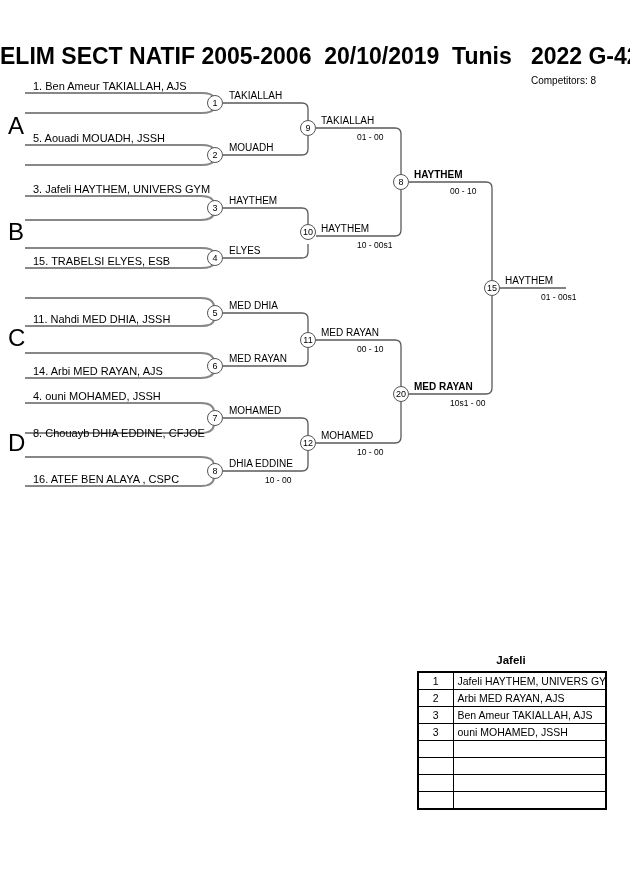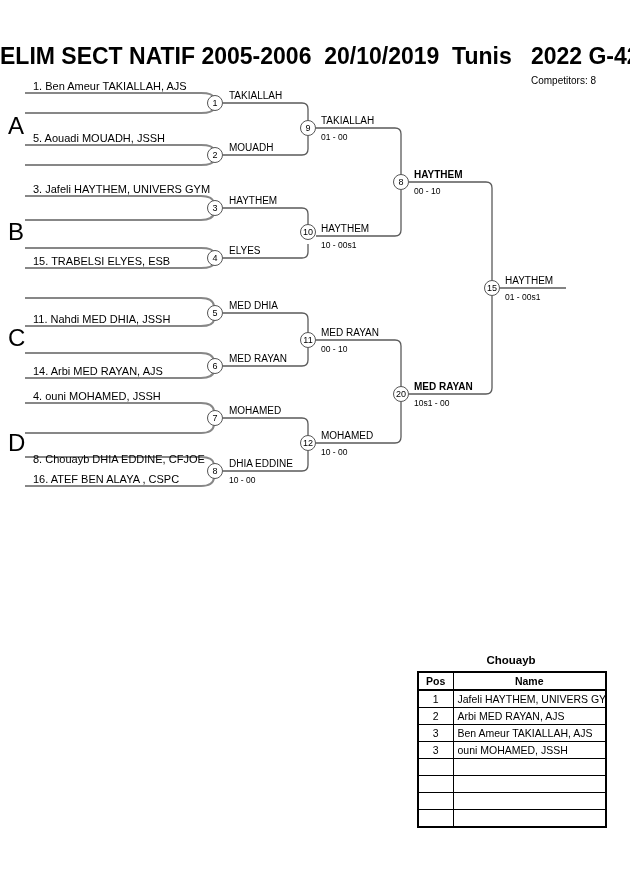--- a/index.html
+++ b/index.html
@@ -10,21 +10,21 @@
   .title {
     position:absolute; top:43px; left:0; width:630px; text-align:center;
     font-size:23px; font-weight:bold; white-space:pre; letter-spacing:0px;
   }
   .comp-count { position:absolute; top:75px; right:34px; font-size:10px; }
   .section-letter { position:absolute; left:8px; font-size:24px; }
   svg.lines { position:absolute; left:0; top:0; z-index:1; }
   .cname { position:absolute; font-size:11px; white-space:nowrap; z-index:2; }
   .winner { position:absolute; font-size:10px; white-space:nowrap; z-index:2; }
   .winner.bold { font-weight:bold; }
-  .score { position:absolute; font-size:8.5px; white-space:nowrap; z-index:2; }
+  .score { position:absolute; font-size:8.5px; white-space:nowrap; z-index:2;margin-left:36px; }
   .node {
     position:absolute; width:14px; height:14px; border:1px solid #555; border-radius:50%;
     background:#fff; font-size:9px; line-height:14px; text-align:center; z-index:3;
   }
   .results { position:absolute; left:417px; top:654px; width:188px; z-index:2; }
   .results-title { font-size:11.5px; font-weight:bold; text-align:center; margin:0 0 5px 0; }
   table.res { width:188px; border-collapse:collapse; table-layout:fixed; border:2px solid #000; }
   table.res th, table.res td {
     border:1px solid #000; height:16px; font-size:10.5px; padding:0 4px;
     overflow:hidden; white-space:nowrap;
@@ -84,21 +84,21 @@
     </g>
   </svg>
 
   <div class="cname" style="left:33px;top:80px">1. Ben Ameur TAKIALLAH, AJS</div>
   <div class="cname" style="left:33px;top:132px">5. Aouadi MOUADH, JSSH</div>
   <div class="cname" style="left:33px;top:183px">3. Jafeli HAYTHEM, UNIVERS GYM</div>
   <div class="cname" style="left:33px;top:255px">15. TRABELSI ELYES, ESB</div>
   <div class="cname" style="left:33px;top:313px">11. Nahdi MED DHIA, JSSH</div>
   <div class="cname" style="left:33px;top:365px">14. Arbi MED RAYAN, AJS</div>
   <div class="cname" style="left:33px;top:390px">4. ouni MOHAMED, JSSH</div>
-  <div class="cname" style="left:33px;top:453px">8. Chouayb DHIA EDDINE, CFJOE</div>
+  <div class="cname" style="left:33px;top:427px">8. Chouayb DHIA EDDINE, CFJOE</div>
   <div class="cname" style="left:33px;top:473px">16. ATEF BEN ALAYA , CSPC</div>
 
   <div class="winner" style="left:229px;top:90px">TAKIALLAH</div>
   <div class="winner" style="left:229px;top:142px">MOUADH</div>
   <div class="winner" style="left:229px;top:195px">HAYTHEM</div>
   <div class="winner" style="left:229px;top:245px">ELYES</div>
   <div class="winner" style="left:229px;top:300px">MED DHIA</div>
   <div class="winner" style="left:229px;top:353px">MED RAYAN</div>
   <div class="winner" style="left:229px;top:405px">MOHAMED</div>
   <div class="winner" style="left:229px;top:458px">DHIA EDDINE</div>
@@ -129,31 +129,27 @@
   <div class="node" style="left:207px;top:463px">8</div>
   <div class="node" style="left:300px;top:120px">9</div>
   <div class="node" style="left:300px;top:224px">10</div>
   <div class="node" style="left:300px;top:332px">11</div>
   <div class="node" style="left:300px;top:435px">12</div>
   <div class="node" style="left:393px;top:174px">8</div>
   <div class="node" style="left:393px;top:386px">20</div>
   <div class="node" style="left:484px;top:280px">15</div>
 
   <div class="results">
-    <div class="results-title">Chouayb</div>
+    <div class="results-title">Jafeli</div>
     <table class="res">
       <colgroup>
           <col style="width:35px">
           <col style="width:153px">
         </colgroup>
       <tbody>
-          <tr>
-        <th>Pos</th>
-        <th>Name</th>
-      </tr>
       <tr>
         <td class="pos">1</td>
         <td class="name">Jafeli HAYTHEM, UNIVERS GYM</td>
       </tr>
       <tr>
         <td class="pos">2</td>
         <td class="name">Arbi MED RAYAN, AJS</td>
       </tr>
       <tr>
         <td class="pos">3</td>

